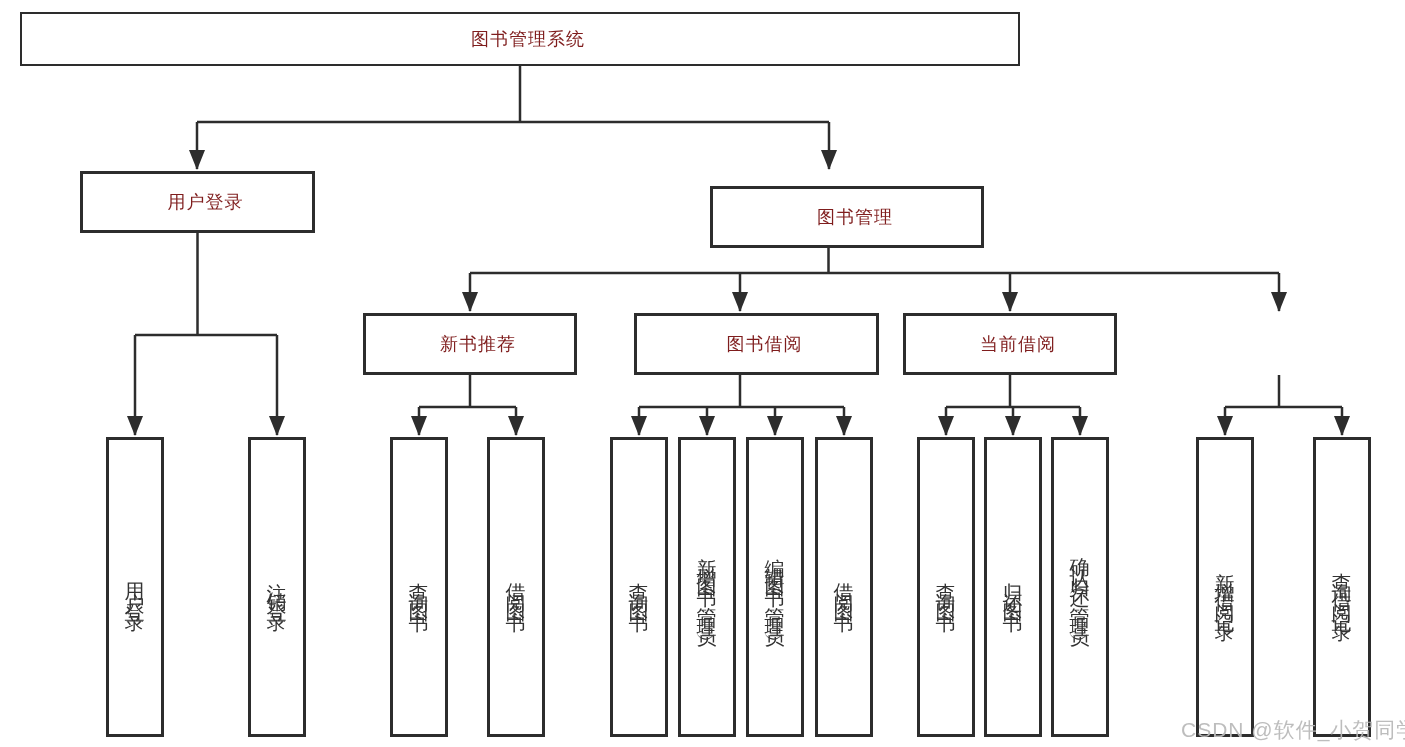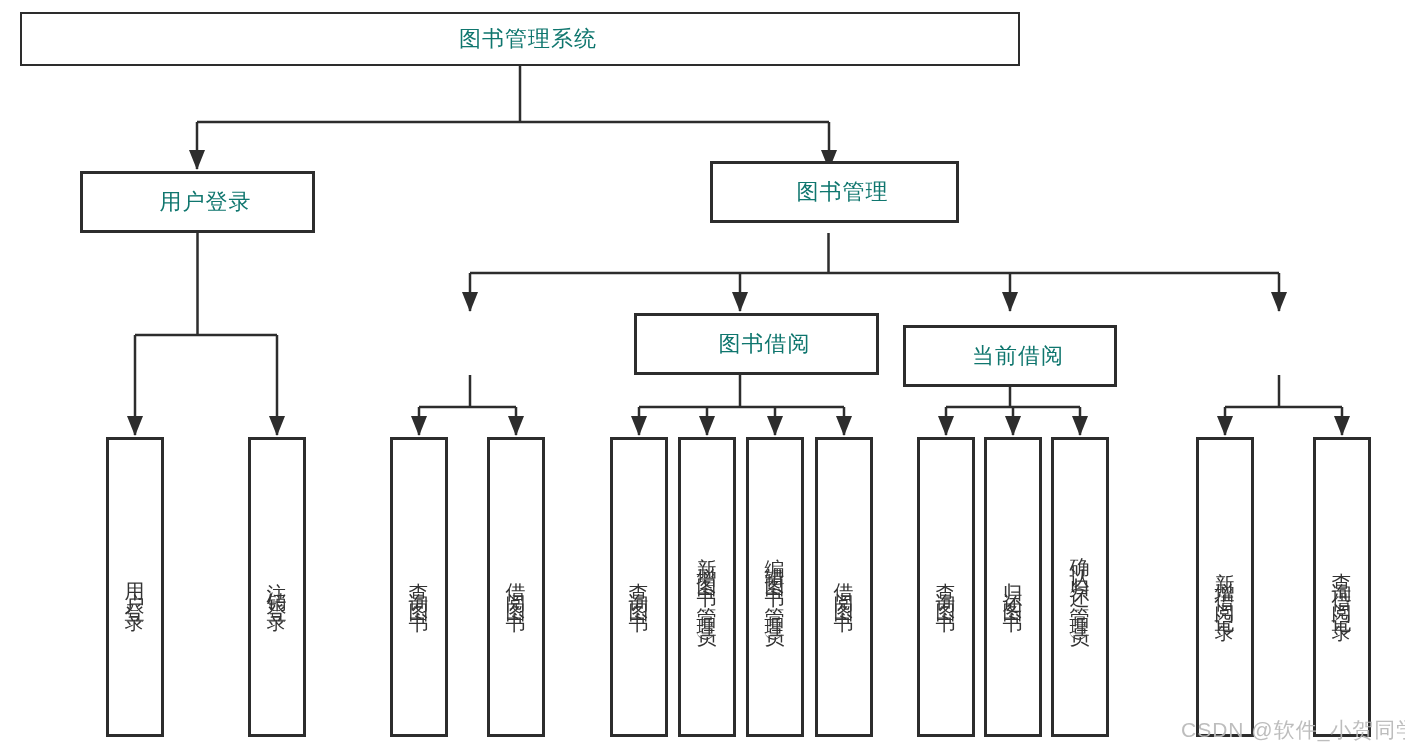--- a/index.html
+++ b/index.html
@@ -18,22 +18,22 @@
     pointer-events: none;
   }
   .box {
     position: absolute;
     box-sizing: border-box;
     background: #ffffff;
     border: 3px solid #2d2d2d;
     display: flex;
     align-items: center;
     justify-content: center;
-    color: #0f766e;
-    font-size: 22px;
+    color: #7f1d1d;
+    font-size: 18px;
     letter-spacing: 1px;
     padding-left: 16px;
   }
   .box.root { border-width: 2px; }
   .vbox {
     position: absolute;
     box-sizing: border-box;
     background: #ffffff;
     border: 3px solid #2d2d2d;
     display: flex;
@@ -103,28 +103,31 @@
     </g>
   </svg>
 
   <div class="box root" style="left:20px; top:12px; width:1000px; height:54px">
     <span>图书管理系统</span>
   </div>
 
   <div class="box" style="left:80px; top:171px; width:235px; height:62px">
     <span>用户登录</span>
   </div>
-  <div class="box" style="left:710px; top:161px; width:249px; height:62px">
+  <div class="box" style="left:710px; top:186px; width:274px; height:62px">
     <span>图书管理</span>
   </div>
 
+  <div class="box" style="left:363px; top:313px; width:214px; height:62px">
+    <span>新书推荐</span>
+  </div>
   <div class="box" style="left:634px; top:313px; width:245px; height:62px">
     <span>图书借阅</span>
   </div>
-  <div class="box" style="left:903px; top:325px; width:214px; height:62px">
+  <div class="box" style="left:903px; top:313px; width:214px; height:62px">
     <span>当前借阅</span>
   </div>
 
   <div class="vbox" style="left:106px; top:437px; width:58px; height:300px">
     <span class="vtext">用户登录</span>
   </div>
   <div class="vbox" style="left:248px; top:437px; width:58px; height:300px">
     <span class="vtext">注销登录</span>
   </div>
 

